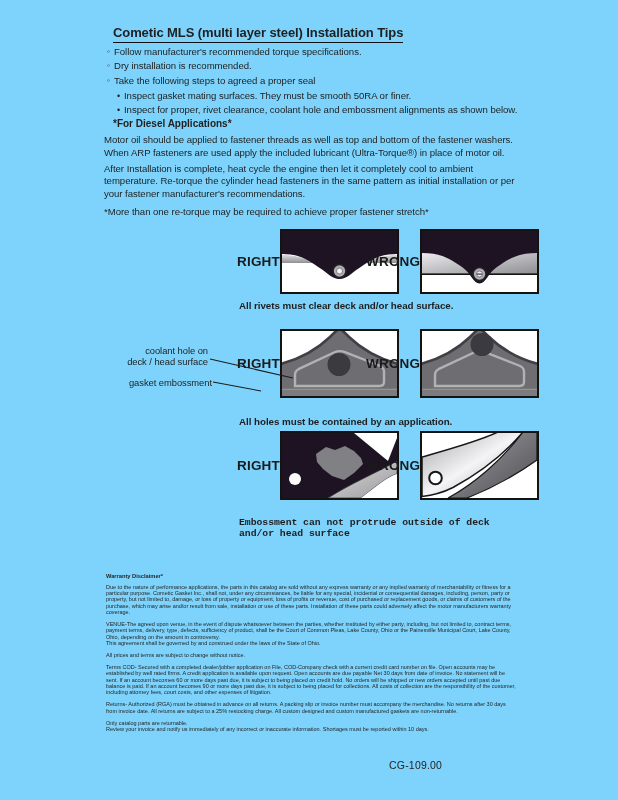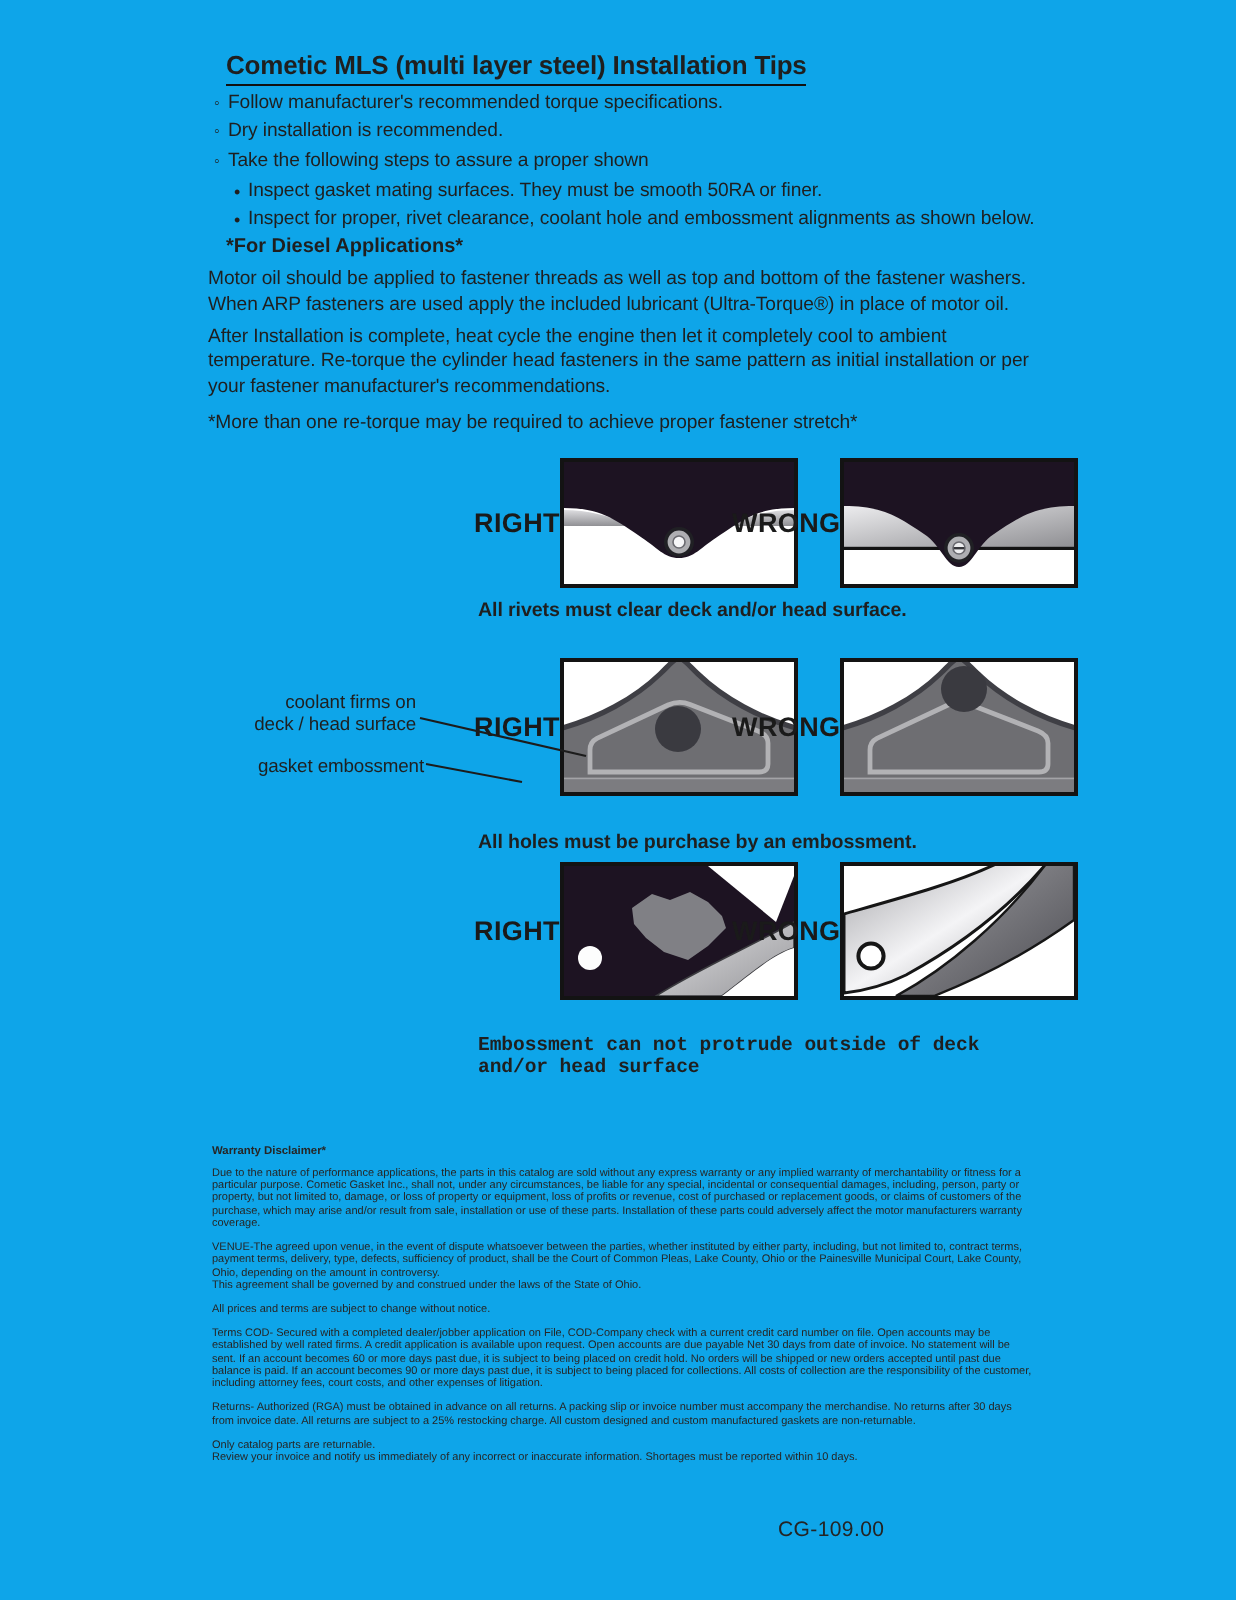--- a/index.html
+++ b/index.html
@@ -1,16 +1,16 @@
 <!DOCTYPE html>
 <html><head>
 <meta charset="utf-8">
 <style>
   html,body{margin:0;padding:0;background:#e9e9e9;}
-  #page{position:relative;width:618px;height:800px;background:#0ea5e9;overflow:hidden;
+  #page{position:relative;width:618px;height:800px;background:#7dd3fc;overflow:hidden;
         font-family:"Liberation Sans","DejaVu Sans",sans-serif;color:#1f1f1f;}
   .abs{position:absolute;}
   
   .title{left:113px;top:25px;font-size:13px;font-weight:bold;letter-spacing:-0.1px;
          border-bottom:1.6px solid #111;padding-bottom:2px;display:inline-block;}
   
   .blist{left:107px;top:44.5px;font-size:9.6px;line-height:14.7px;letter-spacing:-0.05px;}
   .brow{white-space:nowrap;}
   .bm{display:inline-block;width:7px;font-size:8px;vertical-align:top;}
   .sub{margin-left:10px;}
@@ -69,21 +69,21 @@
   <div class="abs title">Cometic MLS (multi layer steel) Installation Tips</div>
 
   <div class="abs blist">
     <div class="brow">
       <span class="bm">◦</span><span>Follow manufacturer's recommended torque specifications.</span>
     </div>
     <div class="brow">
       <span class="bm">◦</span><span>Dry installation is recommended.</span>
     </div>
     <div class="brow">
-      <span class="bm">◦</span><span>Take the following steps to assure a proper shown</span>
+      <span class="bm">◦</span><span>Take the following steps to agreed a proper seal</span>
     </div>
     <div class="brow sub">
       <span class="bm">•</span><span>Inspect gasket mating surfaces.  They must be smooth 50RA or finer.</span>
     </div>
     <div class="brow sub">
       <span class="bm">•</span><span>Inspect for proper, rivet clearance, coolant hole and embossment alignments as shown below.</span>
     </div>
   </div>
 
   <div class="abs h2">*For Diesel Applications*</div>
@@ -145,22 +145,22 @@
           <path d="M0,65 V33 C17,28 35,18.5 48,6 C53,1.2 55.5,-2 57.5,-2 C59.5,-2 62,1.2 67,6 C80,18.5 98,28 115,33 V65 Z" fill="#6e6e72"></path>
           <path d="M-1,33 C17,28 35,18.5 48,6 C53,1.2 55.5,-2 57.5,-2 C59.5,-2 62,1.2 67,6 C80,18.5 98,28 116,33" stroke="#3f3f45" stroke-width="2.6" fill="none"></path>
           <path d="M13,55 V44 Q13,40 16.5,38.2 L52,21.5 Q57.5,19 63,21.2 L97,34.5 Q102,36.5 102,40.5 V51 Q102,55 97.5,55 H17 Q13,55 13,55 Z" stroke="#b2b2b5" stroke-width="2.4" fill="none"></path>
           <circle cx="60" cy="13.5" r="11.5" fill="#3a3a40"></circle>
           <rect y="57.8" width="115" height="1" fill="#a3a3a7"></rect>
           <rect y="58.8" width="115" height="6.2" fill="#7c7c80"></rect>
         </svg>
       </div>
     </div>
   </div>
-  <div class="abs cap cap2">All holes must be purchase by an embossment.</div>
-  <div class="abs sidelabel lab1">coolant firms on
+  <div class="abs cap cap2">All holes must be contained by an application.</div>
+  <div class="abs sidelabel lab1">coolant hole on
 deck / head surface</div>
   <div class="abs sidelabel lab2">gasket embossment</div>
 
   <div class="abs drow" style="left:237px;top:431px;">
     <div class="dcol">
       <div class="dhead">RIGHT</div>
       <div class="dbox">
         <svg width="115" height="65" viewBox="0 0 115 65">
           <rect width="115" height="65" fill="#1d1322"></rect>
           <path d="M72,0 L115,0 L115,5 L106,28 Z" fill="#ffffff"></path>

